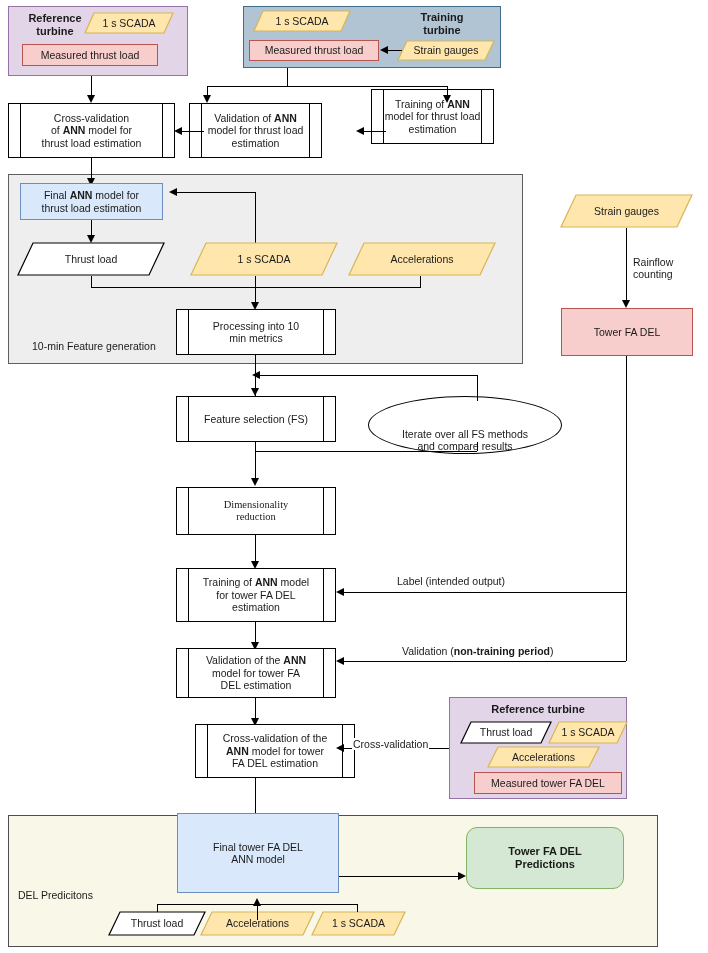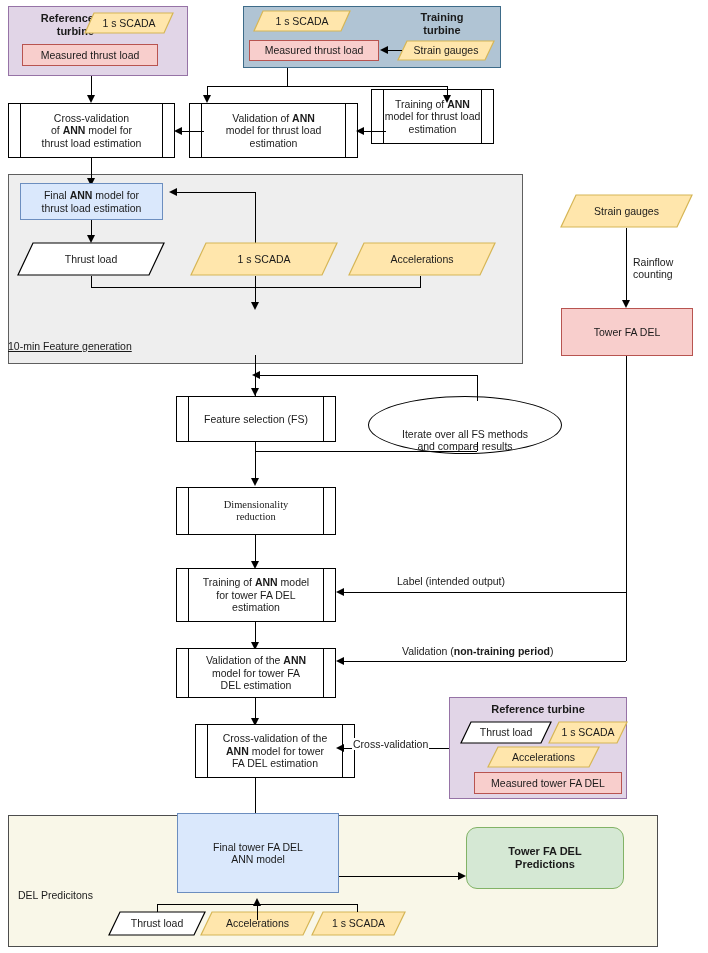--- a/index.html
+++ b/index.html
@@ -48,21 +48,21 @@
 
   .edge-label{position:absolute;font-size:10.5px;color:#1a1a1a;background:transparent;white-space:nowrap;}
   b{font-weight:bold;}
 </style>
 </head>
 <body>
 
 <div id="canvas">
 
   <div class="panel panel-purple" style="left:8px;top:6px;width:180px;height:70px;"></div>
-  <div class="panel-title" style="left:16px;top:12px;width:78px;text-align:right;">
+  <div class="panel-title" style="left:16px;top:12px;width:78px;text-align:center;">
     <span>Reference</span><br>
     <span>turbine</span>
   </div>
   <div class="para" style="left:84px;top:12px;width:90px;height:22px;">
     <svg class="shape" viewBox="0 0 90 22" preserveAspectRatio="none">
       <polygon points="10,1 89,1 80,21 1,21" fill="#ffe6ac" stroke="#d6b656" stroke-width="1.2"></polygon>
     </svg>
     <span class="lbl">1 s SCADA</span>
   </div>
   <div class="node red" style="left:22px;top:44px;width:136px;height:22px;">
@@ -94,21 +94,21 @@
   <div class="arr arr-l" style="left:380px;top:46px;"></div>
 
   <div class="node pre" style="left:8px;top:103px;width:167px;height:55px;">
     <span class="txt">
       <span>Cross-validation</span><br>
       <span>of </span><b>ANN</b><span> model for</span><br>
       <span>thrust load estimation</span>
     </span>
   </div>
 
-  <div class="node pre" style="left:189px;top:103px;width:169px;height:55px;">
+  <div class="node pre" style="left:189px;top:103px;width:133px;height:55px;">
     <span class="txt">
       <span>Validation of </span><b>ANN</b><br>
       <span>model for thrust load</span><br>
       <span>estimation</span>
     </span>
   </div>
 
   <div class="node pre" style="left:371px;top:89px;width:123px;height:55px;">
     <span class="txt">
       <span>Training of </span><b>ANN</b><br>
@@ -127,21 +127,21 @@
   <div class="ln lnv" style="left:447px;top:86px;height:9px;"></div>
   <div class="arr arr-d" style="left:443px;top:95px;"></div>
 
   <div class="ln lnh" style="left:364px;top:131px;width:22px;"></div>
   <div class="arr arr-l" style="left:356px;top:127px;"></div>
 
   <div class="ln lnh" style="left:182px;top:131px;width:22px;"></div>
   <div class="arr arr-l" style="left:174px;top:127px;"></div>
 
   <div class="panel panel-gray" style="left:8px;top:174px;width:515px;height:190px;"></div>
-  <div class="panel-label" style="left:8px;top:340px;text-decoration:underline;">10-min Feature generation</div>
+  <div class="panel-label" style="left:32px;top:340px;">10-min Feature generation</div>
 
   <div class="ln lnv" style="left:91px;top:158px;height:20px;"></div>
   <div class="arr arr-d" style="left:87px;top:178px;"></div>
 
   <div class="node blue" style="left:20px;top:183px;width:143px;height:37px;">
     <span class="txt">
       <span>Final </span><b>ANN</b><span> model for</span><br>
       <span>thrust load estimation</span>
     </span>
   </div>
@@ -173,20 +173,26 @@
     </svg>
     <span class="lbl">Accelerations</span>
   </div>
 
   <div class="ln lnv" style="left:91px;top:276px;height:11px;"></div>
   <div class="ln lnv" style="left:420px;top:276px;height:11px;"></div>
   <div class="ln lnh" style="left:91px;top:287px;width:330px;"></div>
   <div class="ln lnv" style="left:255px;top:276px;height:26px;"></div>
   <div class="arr arr-d" style="left:251px;top:302px;"></div>
 
+  <div class="node pre" style="left:176px;top:309px;width:160px;height:46px;">
+    <span class="txt">
+      <span>Processing into 10</span><br>
+      <span>min metrics</span>
+    </span>
+  </div>
 
   <div class="para" style="left:560px;top:194px;width:133px;height:34px;">
     <svg class="shape" viewBox="0 0 133 34" preserveAspectRatio="none">
       <polygon points="16,1 132,1 117,33 1,33" fill="#ffe6ac" stroke="#d6b656" stroke-width="1.2"></polygon>
     </svg>
     <span class="lbl">Strain gauges</span>
   </div>
   <div class="ln lnv" style="left:626px;top:228px;height:72px;"></div>
   <div class="arr arr-d" style="left:622px;top:300px;"></div>
   <div class="edge-label" style="left:633px;top:256px;text-align:left;">

